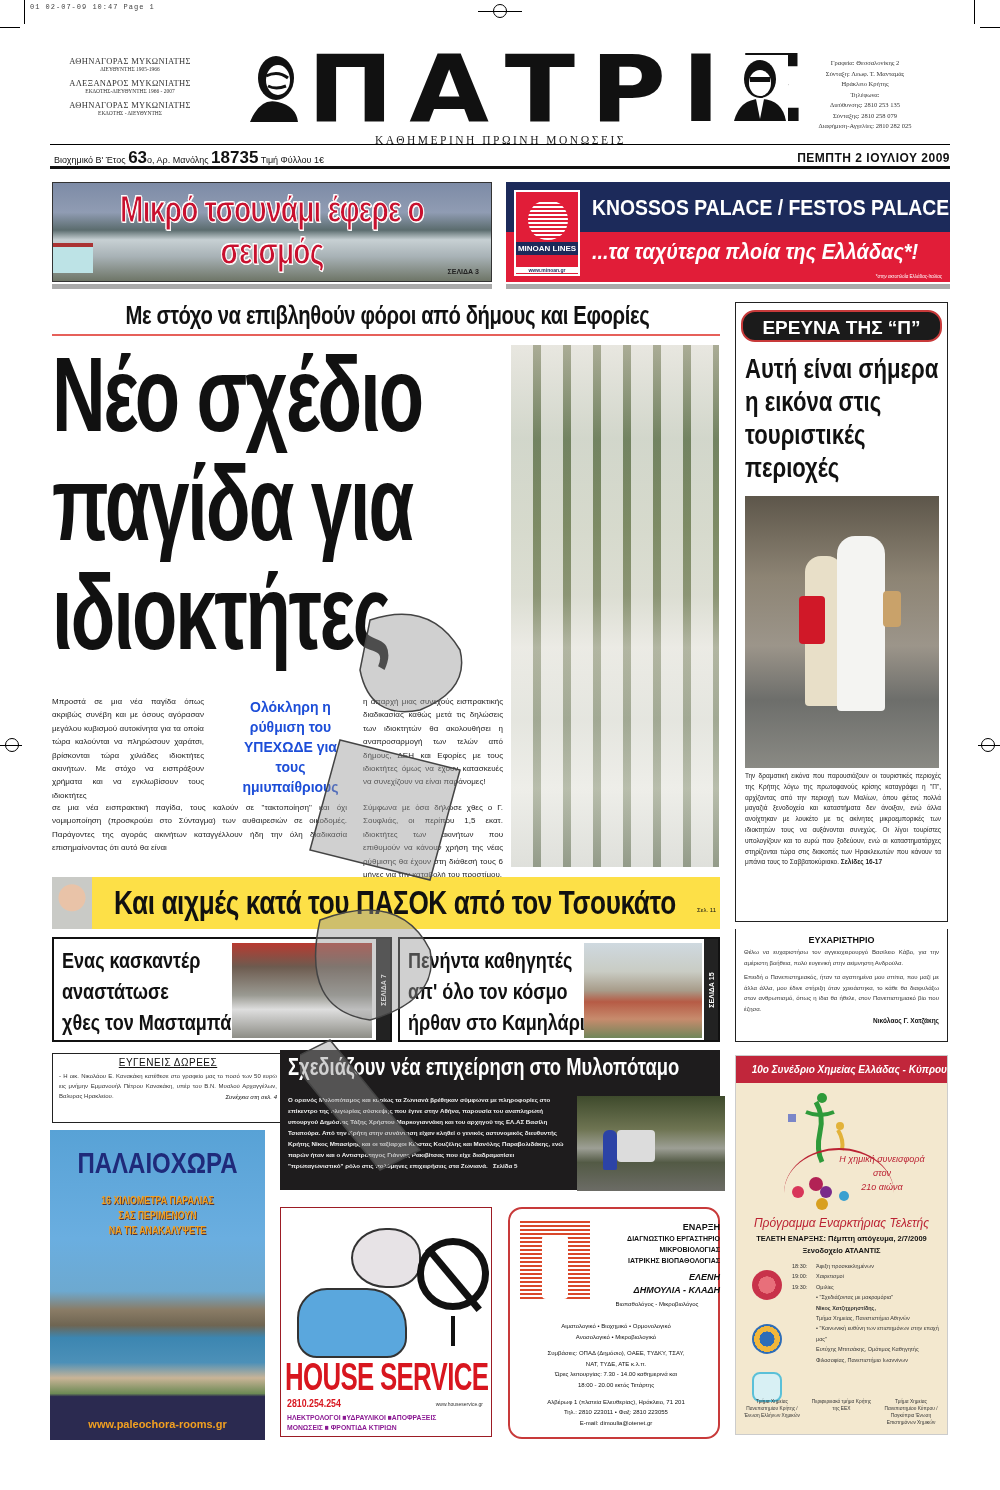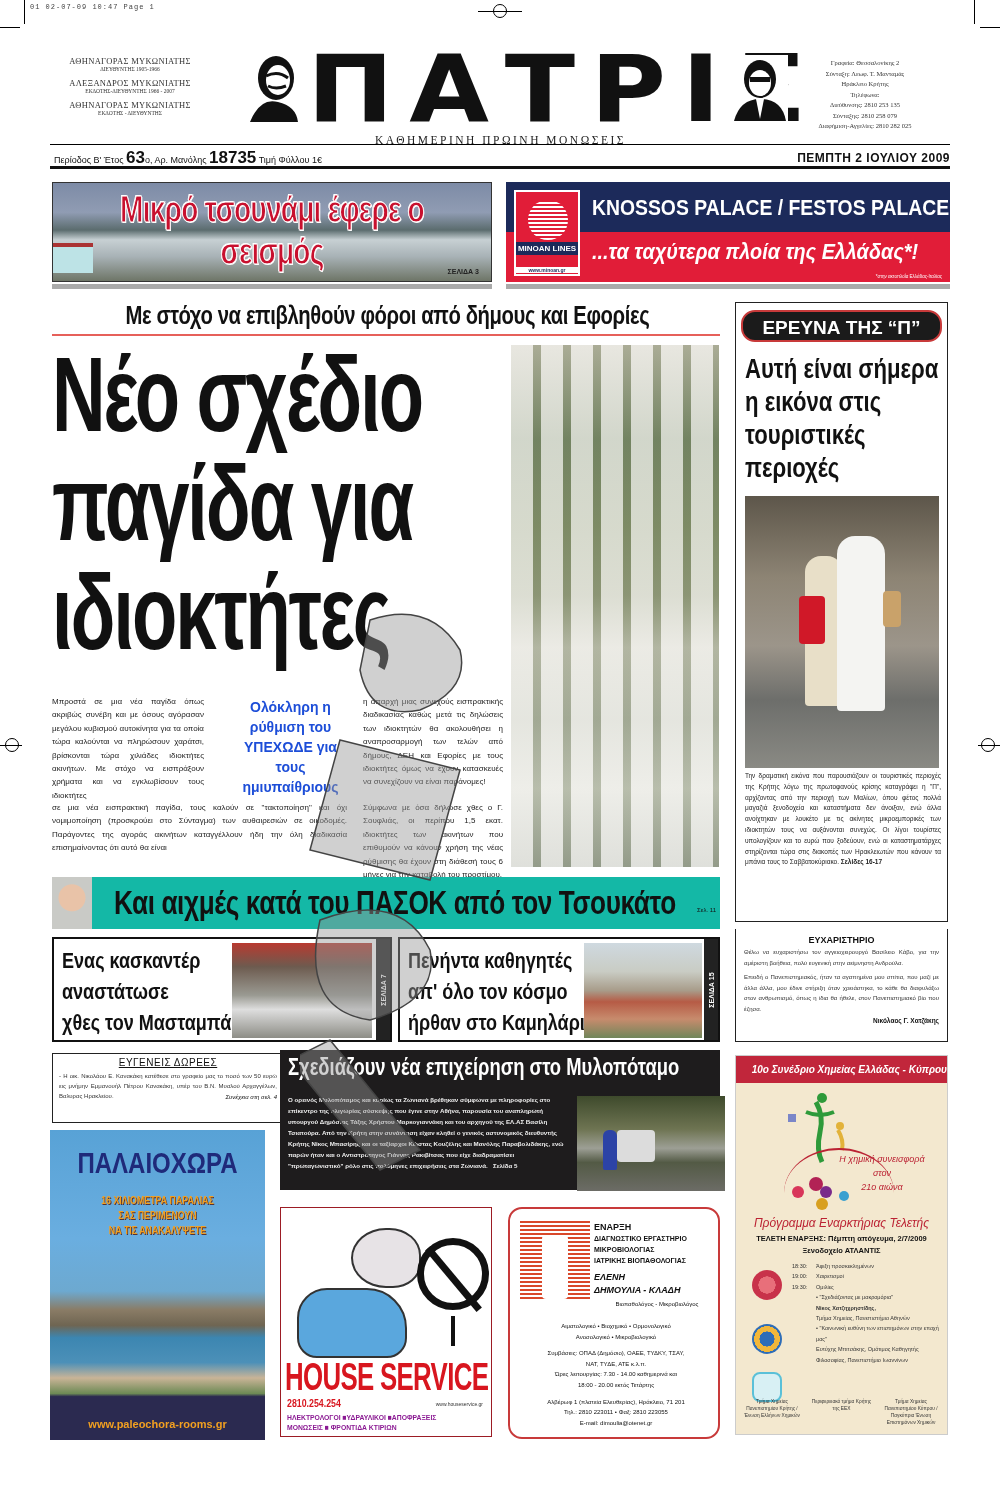--- a/index.html
+++ b/index.html
@@ -73,21 +73,21 @@
   .research .hl { position: absolute; left: 9px; top: 50px; width: 200px; font-weight: bold; font-size: 27px; line-height: 33px; transform: scaleX(.82); transform-origin: left top; width: 240px; }
   .research .photo { position: absolute; left: 9px; top: 193px; width: 194px; height: 272px;
     background: linear-gradient(180deg,#5d564a 0%,#8d8474 30%,#9c958a 55%,#6d6e6b 75%,#8a8a84 100%); overflow: hidden; }
   .research .photo .p1 { position: absolute; left: 92px; top: 40px; width: 48px; height: 175px; background: #f4f4f2; border-radius: 18px 18px 4px 4px; }
   .research .photo .p2 { position: absolute; left: 60px; top: 60px; width: 38px; height: 150px; background: #e8dfc8; border-radius: 16px 16px 4px 4px; }
   .research .photo .bag { position: absolute; left: 54px; top: 100px; width: 26px; height: 48px; background: #d01828; border-radius: 4px; }
   .research .photo .bag2 { position: absolute; left: 138px; top: 95px; width: 18px; height: 36px; background: #c9a26a; border-radius: 4px; }
   .research .body-txt { position: absolute; left: 9px; top: 468px; width: 196px; font-size: 6.5px; line-height: 10.8px; }
 
   
-  .yellow { left: 52px; top: 877px; width: 668px; height: 52px; background: #14b8a6; }
+  .yellow { left: 52px; top: 877px; width: 668px; height: 52px; background: #fde047; }
   .yellow .face { position: absolute; left: 0; top: 0; width: 40px; height: 52px; background: radial-gradient(circle at 50% 40%,#e9c3a8 0 13px,#c9cac6 14px 100%); }
   .yellow .hl { position: absolute; left: 62px; top: 6px; font-weight: bold; font-size: 34px; transform: scaleX(.77); transform-origin: left; white-space: nowrap; letter-spacing: -.5px; }
   .yellow .pg { position: absolute; right: 4px; top: 30px; font-size: 6px; }
 
   
   .tbox { position: absolute; top: 937px; height: 105px; border: 2px solid #111; }
   .tbox .hl { position: absolute; left: 8px; top: 6px; font-weight: bold; font-size: 22px; line-height: 31px; transform: scaleX(.82); transform-origin: left top; white-space: nowrap; }
   .tbox .ph { position: absolute; top: 4px; height: 95px; }
   .tbox .pgband { position: absolute; top: 0; bottom: 0; width: 14px; background: #222; color: #fff; font-size: 7px; font-weight: bold; }
   .tbox .pgband span { position: absolute; left: 50%; top: 50%; transform: translate(-50%,-50%) rotate(-90deg); white-space: nowrap; }
@@ -128,23 +128,23 @@
   .house .head { position: absolute; left: 70px; top: 20px; width: 70px; height: 60px; background: #e7e3e6; border: 2px solid #333; border-radius: 50% 45% 40% 50%; }
   .house .body { position: absolute; left: 16px; top: 80px; width: 110px; height: 70px; background: #5aa7dd; border: 2px solid #333; border-radius: 30px 40px 20px 20px; }
   .house .brand { position: absolute; left: 4px; top: 148px; color: #d8161f; font-weight: bold; font-size: 38px; transform: scaleX(.68); transform-origin: left; white-space: nowrap; letter-spacing: -1px; }
   .house .tel { position: absolute; left: 6px; top: 189px; color: #d8161f; font-weight: bold; font-size: 11px; transform: scaleX(.8); transform-origin: left; }
   .house .url { position: absolute; right: 8px; top: 193px; color: #333; font-size: 5px; }
   .house .svc { position: absolute; left: 6px; top: 205px; color: #8b1a93; font-weight: bold; font-size: 8px; line-height: 10px; transform: scaleX(.85); transform-origin: left; white-space: nowrap; }
 
   .lab { left: 508px; top: 1207px; width: 212px; height: 232px; border: 2px solid #c83a3a; border-radius: 14px; }
   .lab .logo { position: absolute; left: 10px; top: 12px; width: 70px; height: 78px; background: repeating-linear-gradient(0deg,#d9482a 0 2px,#fff 2px 4px); }
   .lab .logo::after { content: ""; position: absolute; left: 22px; top: 14px; width: 26px; height: 64px; background: #fff; border-radius: 4px; }
-  .lab .h1 { position: absolute; left: 84px; top: 13px; width: 126px; text-align: left; font-size: 7px; font-weight: bold; line-height: 11px; }
+  .lab .h1 { position: absolute; left: 84px; top: 13px; width: 126px; text-align: right; font-size: 7px; font-weight: bold; line-height: 11px; }
   .lab .h1 .big { font-size: 9px; }
-  .lab .name { position: absolute; left: 84px; top: 62px; width: 126px; text-align: left; font-size: 9px; font-weight: bold; font-style: italic; line-height: 13px; }
+  .lab .name { position: absolute; left: 84px; top: 62px; width: 126px; text-align: right; font-size: 9px; font-weight: bold; font-style: italic; line-height: 13px; }
   .lab .spec { position: absolute; left: 84px; top: 92px; width: 126px; text-align: center; font-size: 6px; }
   .lab .rest { position: absolute; left: 6px; top: 112px; width: 200px; text-align: center; font-size: 6px; line-height: 10.6px; }
 
   .chem { left: 735px; top: 1055px; width: 213px; height: 380px; background: #f3e8cf; border: 1px solid #ccc; overflow: hidden; }
   .chem .top { position: absolute; left: 0; right: 0; top: 0; height: 27px; background: #c1263b; color: #fff; font-style: italic; font-weight: bold; font-size: 10px; line-height: 27px; text-align: right; }
   .chem .tree { position: absolute; left: 40px; top: 36px; width: 140px; height: 120px; }
   .chem .arc { position: absolute; left: 48px; top: 92px; width: 110px; height: 90px; border-top: 2px solid #b23; border-radius: 50%; }
   .chem .motto { position: absolute; left: 96px; top: 96px; width: 100px; color: #b23; font-style: italic; font-size: 9px; line-height: 14px; text-align: center; }
   .chem .prog { position: absolute; left: 0; right: 0; top: 160px; text-align: center; color: #b23; font-style: italic; font-size: 12px; }
   .chem .cer { position: absolute; left: 0; right: 0; top: 177px; text-align: center; font-weight: bold; font-size: 7.5px; line-height: 12px; }
@@ -206,21 +206,21 @@
   <div>Σύνταξη: Λεωφ. Τ. Μανταμάς</div>
   <div>Ηράκλειο Κρήτης</div>
   <div>Τηλέφωνα:</div>
   <div>Διεύθυνσης: 2810 253 135</div>
   <div>Σύνταξης: 2810 258 079</div>
   <div>Διαφήμιση-Αγγελίες: 2810 282 025</div>
 </div>
 
 <div class="rule-thin" style="top:144px"></div>
 <div class="abs issue">
-  <span>Περίοδος Β' Έτος</span>
+  <span>Βιοχημικό Β' Έτος</span>
   <b>63</b><span>ο, Αρ. Μανόλης</span>
   <b>18735</b>
   <span>Τιμή Φύλλου 1€</span>
 </div>
 <div class="abs dateline">ΠΕΜΠΤΗ 2 ΙΟΥΛΙΟΥ 2009</div>
 <div class="rule-thick" style="top:166px"></div>
 
 <div class="abs tsunami">
   <div class="hut"></div>
   <div class="hl">Μικρό τσουνάμι έφερε ο σεισμός</div>

